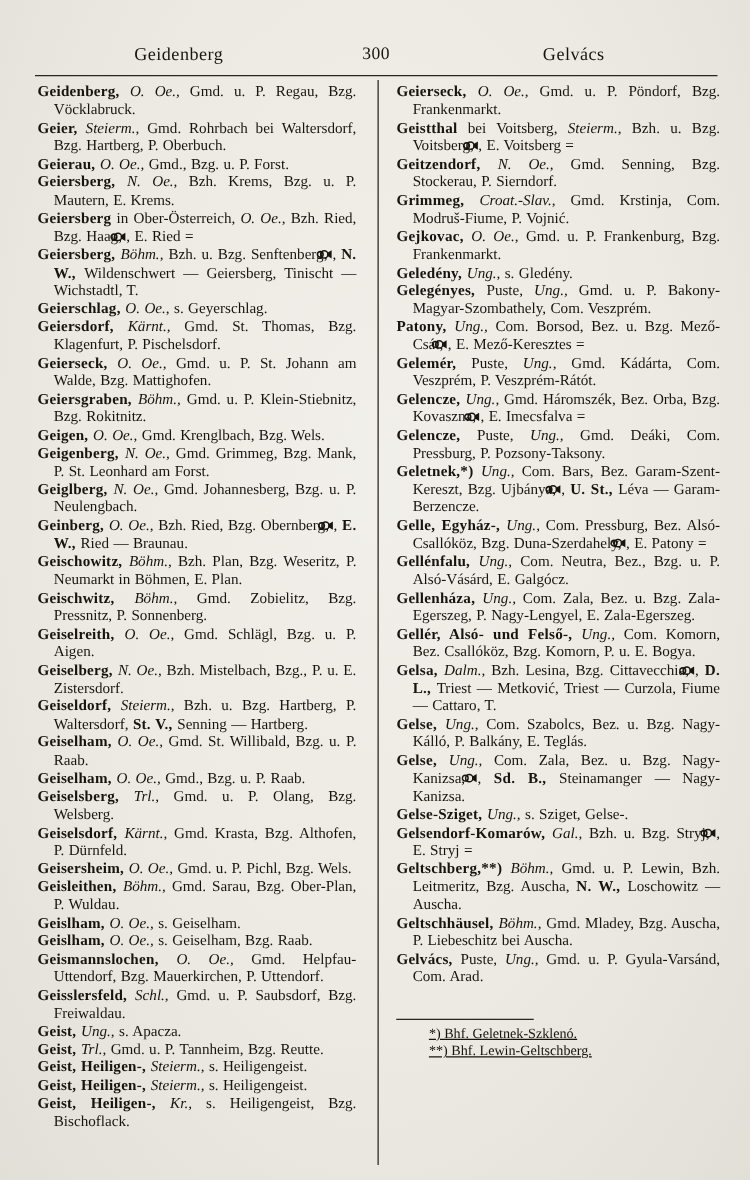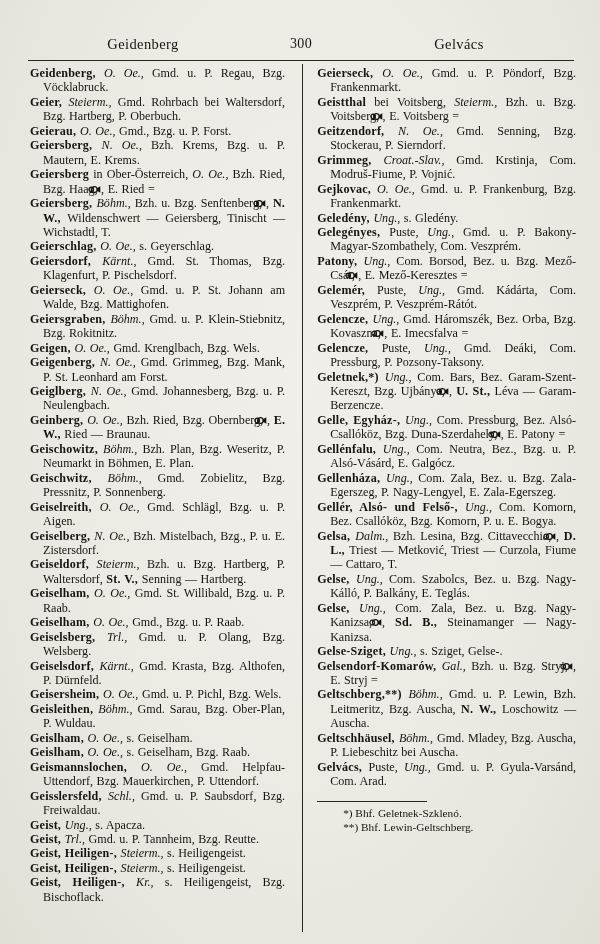--- a/index.html
+++ b/index.html
@@ -44,21 +44,21 @@
     text-align:justify;
     text-indent:-13px;
     padding-left:13px;
     word-spacing:.5px;
   }
   .hw{font-weight:bold;letter-spacing:.2px;}
   .it{font-style:italic;}
   .icon-posthorn{
     display:inline-block;vertical-align:-1px;line-height:0;
   }
-  .footnote-block{margin-top:12px;}
+  .footnote-block{margin-top:26px;text-decoration:underline;}
   .footnote-rule{
     width:110px;border-top:1.1px solid #2a251d;margin:0 0 5px 0;
   }
   .footnote{
     margin:0 0 1px 26px;
     font-size:11.3px;line-height:13.5px;
   }
 </style>
 </head>
 <body>

